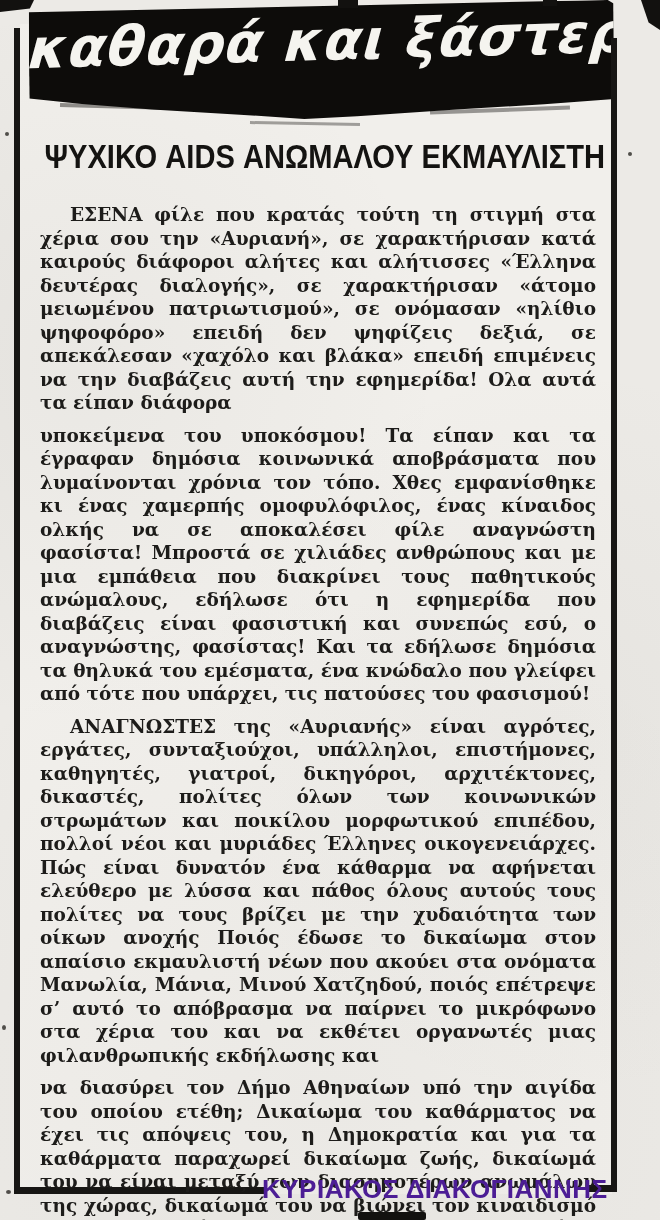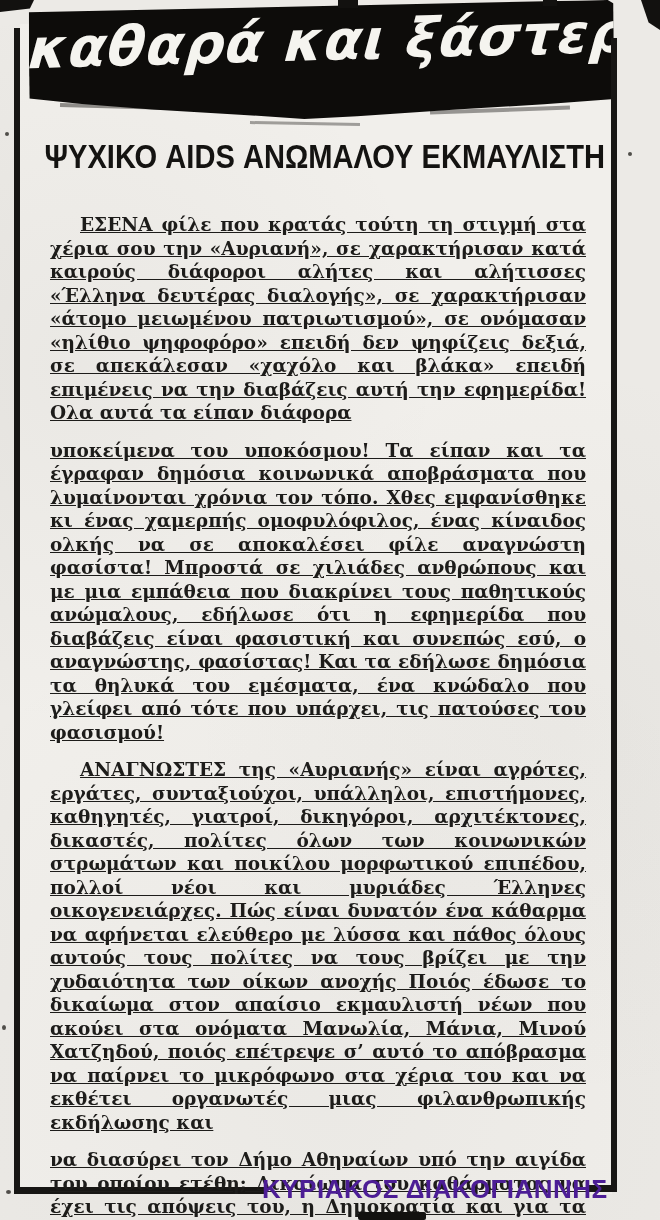--- a/index.html
+++ b/index.html
@@ -76,21 +76,21 @@
   
   .article{
     position:absolute;left:36px;top:199px;width:564px;
     font-family:"DejaVu Serif", serif;
     font-weight:700;
     font-size:18.5px;line-height:23.5px;
     color:#1d1c1a;
     text-align:justify;
     z-index:5;
   }
-  .article p{margin:14px;text-decoration:underline;}
+  .article p{margin:4px;}
   .article p.indented{text-indent:30px;}
   .article p + p{margin-top:9px;}
   
   .signature-row{
     position:absolute;left:262px;top:1176px;
     font-family:"Liberation Sans", sans-serif;
     font-weight:700;font-size:26px;line-height:1;
     color:#4c1d95;letter-spacing:.5px;
     white-space:nowrap;
     z-index:5;

